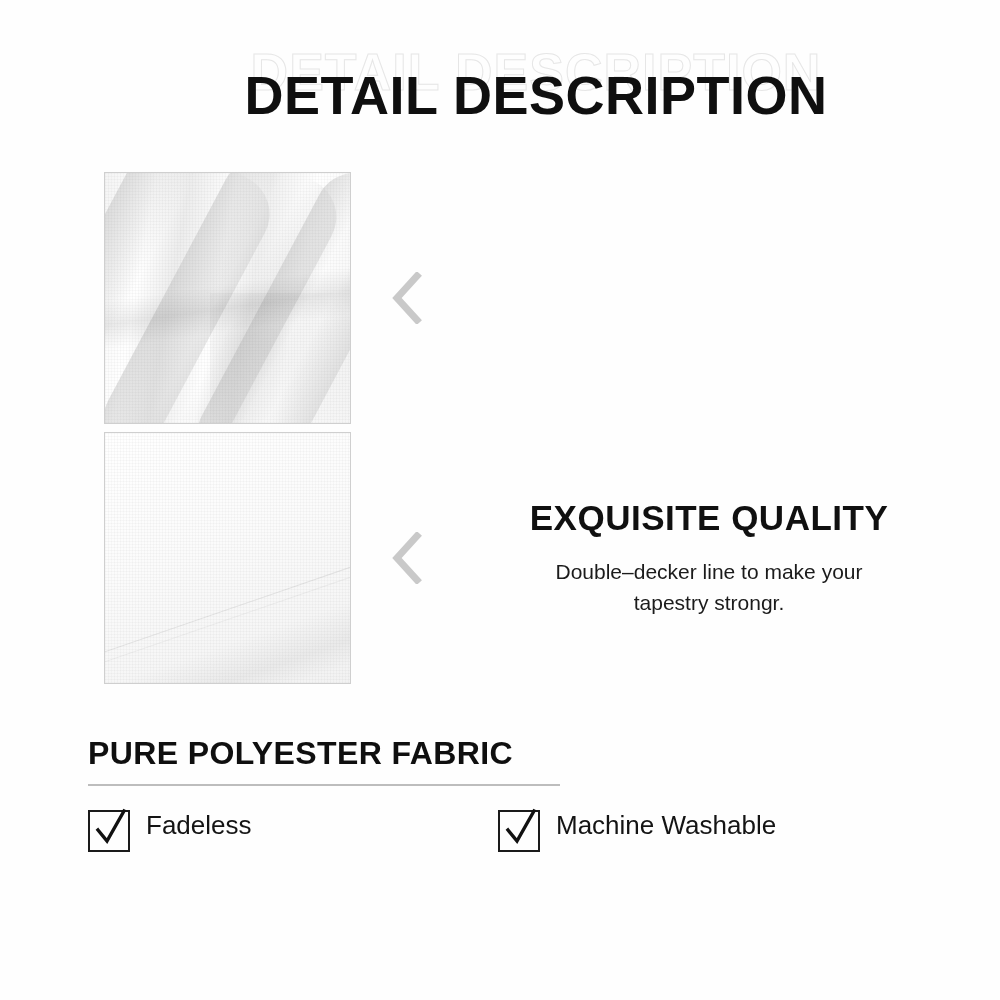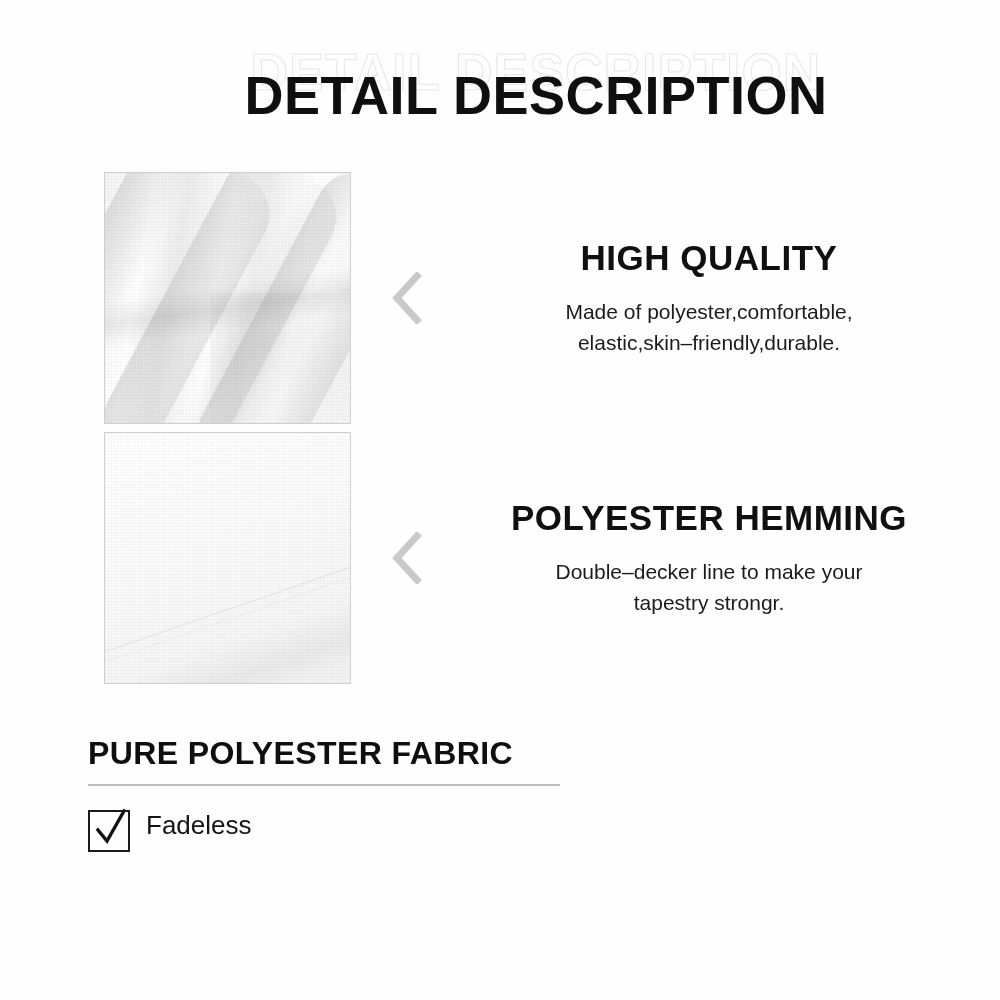--- a/index.html
+++ b/index.html
@@ -229,43 +229,36 @@
       <div class="fold f3"></div>
       <div class="shadow-band"></div>
       <div class="corner-soft"></div>
       <div class="weave"></div>
     </div>
     <div class="chevron">
       <svg width="34" height="52" viewBox="0 0 34 52" aria-hidden="true">
         <polyline points="28,4 8,26 28,48" fill="none" stroke="#c9c9c9" stroke-width="7" stroke-linecap="square" stroke-linejoin="miter"></polyline>
       </svg>
     </div>
-    <div class="text-col">
-      <div class="feat-title">HIGH QUALITY</div>
-      <div class="feat-body">
-        <div>Made of polyester,comfortable,</div>
-        <div>elastic,skin–friendly,durable.</div>
-      </div>
-    </div>
   </div>
 
   <div class="feature feature-2">
     <div class="photo fabric-b">
       <div class="hem-shade"></div>
       <div class="hem-line h1"></div>
       <div class="hem-line h2"></div>
       <div class="weave"></div>
     </div>
     <div class="chevron">
       <svg width="34" height="52" viewBox="0 0 34 52" aria-hidden="true">
         <polyline points="28,4 8,26 28,48" fill="none" stroke="#c9c9c9" stroke-width="7" stroke-linecap="square" stroke-linejoin="miter"></polyline>
       </svg>
     </div>
     <div class="text-col">
-      <div class="feat-title wide">POLYESTER HEMMING</div>
+      <div class="feat-title wide">EXQUISITE QUALITY</div>
       <div class="feat-body">
         <div>Double–decker line to make your</div>
         <div>tapestry strongr.</div>
       </div>
     </div>
   </div>
 
   <div class="bottom">
     <div class="bottom-title">PURE POLYESTER FABRIC</div>
     <div class="rule"></div>
@@ -275,16 +268,24 @@
         <div class="checkbox">
           <svg width="36" height="44" viewBox="0 0 36 44" aria-hidden="true">
             <polyline points="6,22 15,33 32,3" fill="none" stroke="#111111" stroke-width="3.4" stroke-linecap="square"></polyline>
           </svg>
         </div>
         <div class="check-label">Fadeless</div>
       </div>
 
 
 
+      <div class="check-item">
+        <div class="checkbox">
+          <svg width="36" height="44" viewBox="0 0 36 44" aria-hidden="true">
+            <polyline points="6,22 15,33 32,3" fill="none" stroke="#111111" stroke-width="3.4" stroke-linecap="square"></polyline>
+          </svg>
+        </div>
+        <div class="check-label">Machine Washable</div>
+      </div>
     </div>
   </div>
 
 </div>
 
 </body></html>

